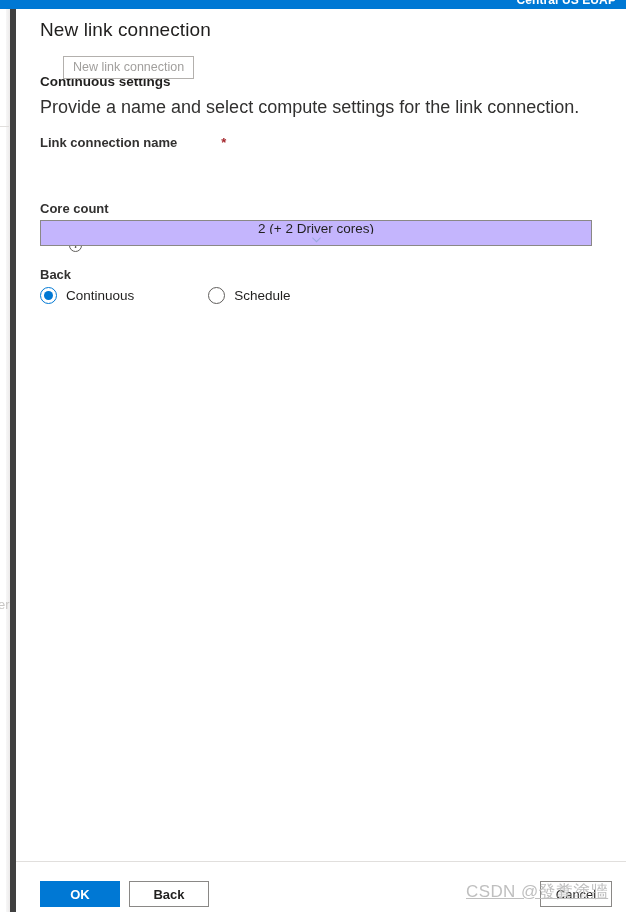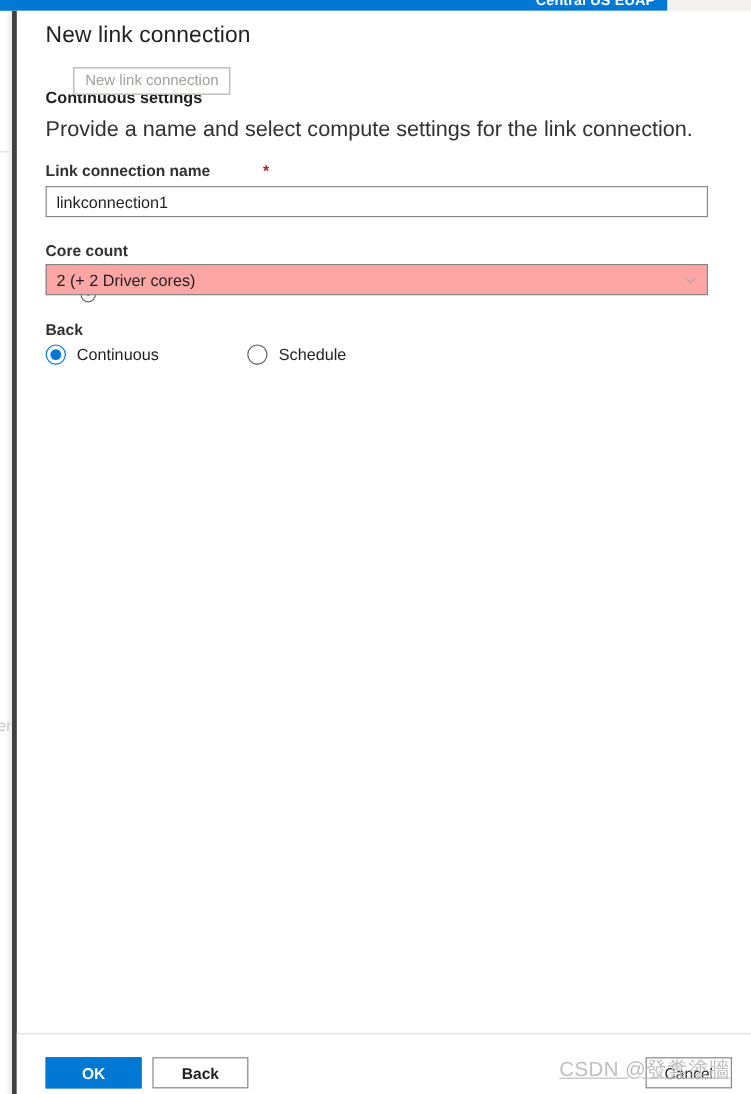--- a/index.html
+++ b/index.html
@@ -17,21 +17,21 @@
     width: 626px;
     height: 912px;
     background: #f3f2f1;
     overflow: hidden;
   }
 
   
   .topbar {
     position: absolute;
     top: 0; left: 0;
-    width: 556px; height: 9px;
+    width: 626px; height: 9px;
     background: #0078d4;
     overflow: hidden;
   }
   .topbar-text {
     position: absolute;
     right: 10px;
     top: -7px;
     color: #ffffff;
     font-size: 12px;
     font-weight: 600;
@@ -66,21 +66,21 @@
     width: 9px; height: 1px;
     background: #e1dfdd;
   }
 
   
   .blade {
     position: absolute;
     left: 10px; top: 9px;
     width: 616px; height: 903px;
     background: #ffffff;
-    border-left: 4px solid #404040;
+    border-left: 6px solid #404040;
   }
 
   .blade-title {
     position: absolute;
     left: 24px; top: 10px;
     font-size: 19px;
     font-weight: 400;
     color: #201f1e;
     letter-spacing: .1px;
     white-space: nowrap;
@@ -160,25 +160,26 @@
     padding: 0 8px;
     outline: none;
   }
 
   .dropdown {
     position: absolute;
     left: 24px;
     width: 552px;
     height: 26px;
     border: 1px solid #8a8886;
-    background: #fca5a5;
+    background: #c4b5fd;
     display: flex;
     align-items: center;
     padding: 0 8px;
     cursor: pointer;
+    flex-direction: column;
   }
   .dropdown-value {
     font-size: 13.5px;
     color: #201f1e;
     flex: 1;
     white-space: nowrap;
     overflow: hidden;
   }
   .chev {
     width: 11px; height: 11px;
@@ -309,21 +310,20 @@
 
     <div class="tooltip">New link connection</div>
 
     <div class="section-title">Continuous settings</div>
     <div class="section-desc">Provide a name and select compute settings for the link connection.</div>
 
     <div class="field-label" style="left:24px; top:126px;gap:44px;">
       <span>Link connection name</span>
       <span class="req">*</span>
     </div>
-    <input class="text-input" style="top: 146px;" value="linkconnection1">
 
     <div class="field-label" style="left:24px; top:192px;flex-direction:column;">
       <span>Core count</span>
       <span class="req">*</span>
       <span class="info-icon">i</span>
     </div>
     <div class="dropdown" style="top:211px;">
       <span class="dropdown-value">2 (+ 2 Driver cores)</span>
       <span class="chev">
         <svg viewBox="0 0 12 12" width="11" height="11" aria-hidden="true">

